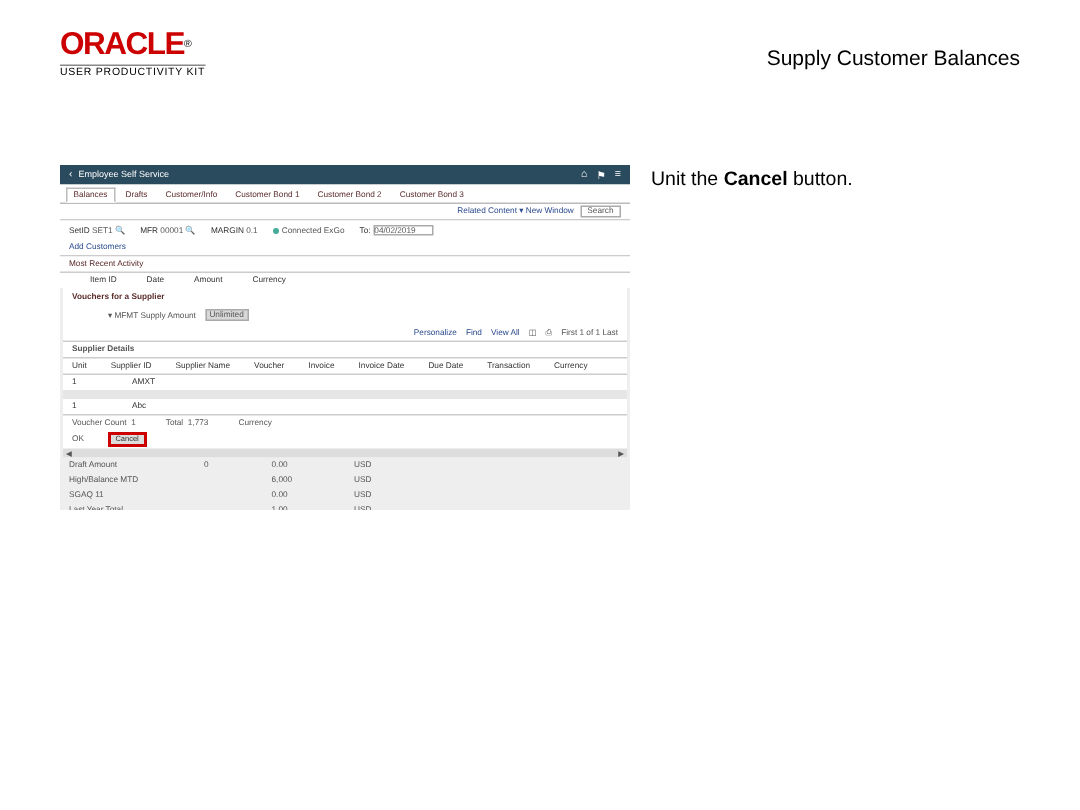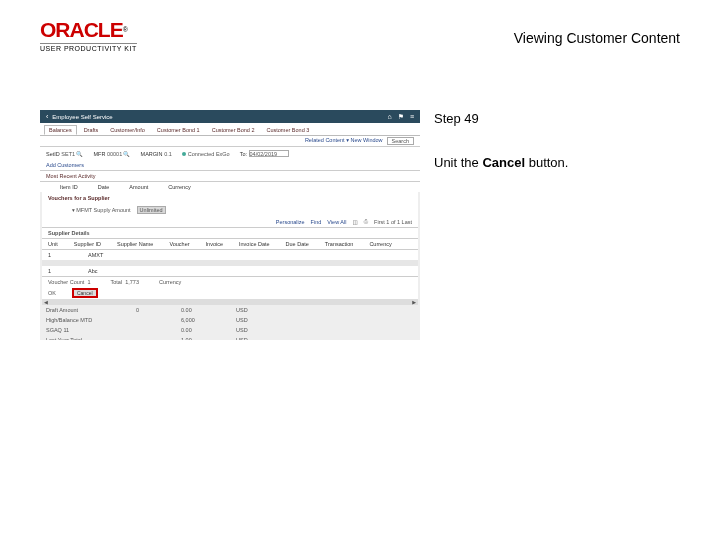--- a/index.html
+++ b/index.html
@@ -71,21 +71,21 @@
 </head>
 <body>
 
 <div class="header">
   <div class="logo">
     <div>
       <span class="logo-o">ORACLE</span><span class="logo-tm">®</span>
     </div>
     <div class="logo-sub">USER PRODUCTIVITY KIT</div>
   </div>
-  <div class="page-title">Viewing Customer Content</div>
+  <div class="page-title">Supply Customer Balances</div>
 </div>
 
 <div class="shot">
   <div class="titlebar">
     <div class="titlebar-left">
       <span class="back-caret">‹</span>
       <span class="titlebar-title">Employee Self Service</span>
     </div>
     <div class="titlebar-icons">
       <span>⌂</span>
@@ -202,17 +202,16 @@
   <div class="lower">
     <span class="k" style="width:60px">Last Year Total</span>
     <span style="width:15px"></span>
     <span style="width:25px">1.00</span>
     <span>USD</span>
   </div>
 
 </div>
 
 <div class="inst">
-  <div class="step">Step 49</div>
   <div>
     <span>Unit the </span><b>Cancel</b><span> button.</span>
   </div>
 </div>
 
 </body></html>

